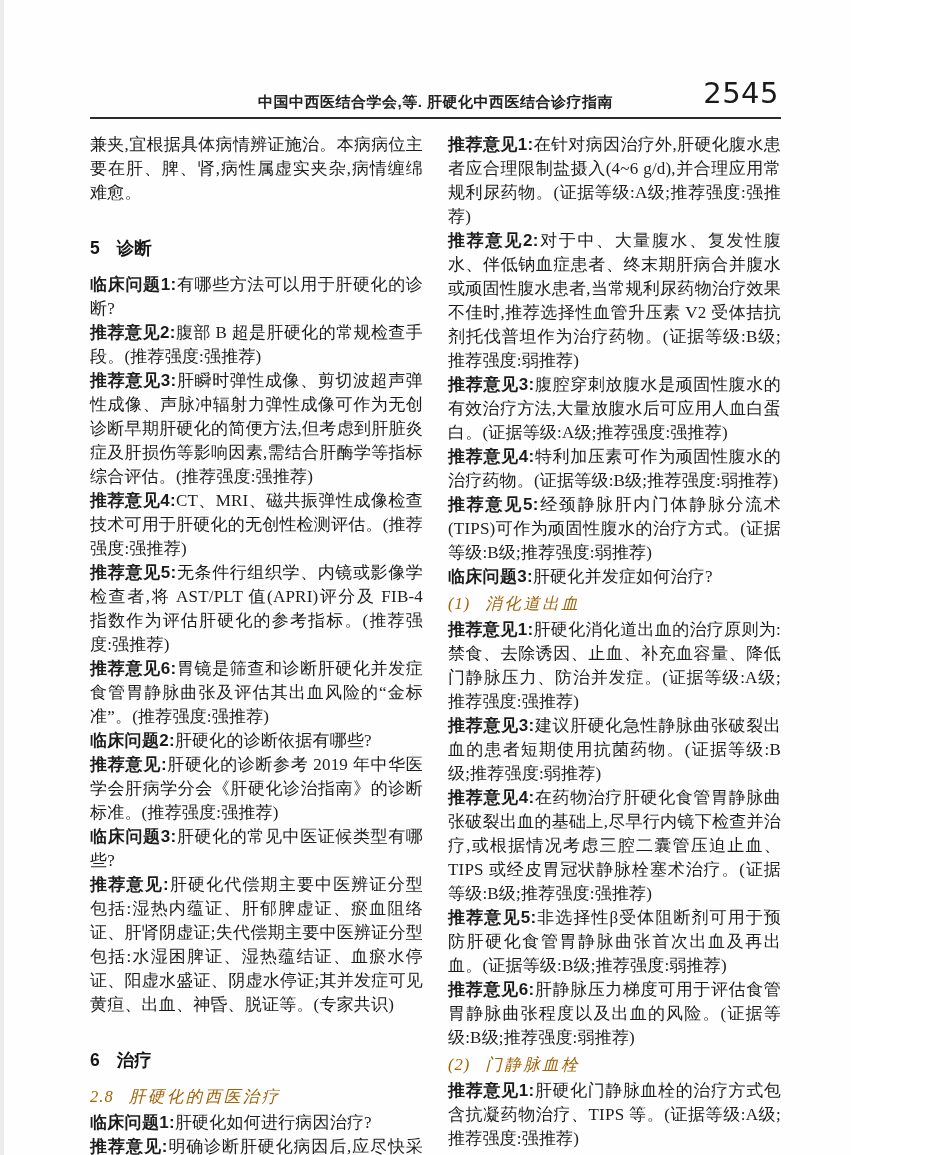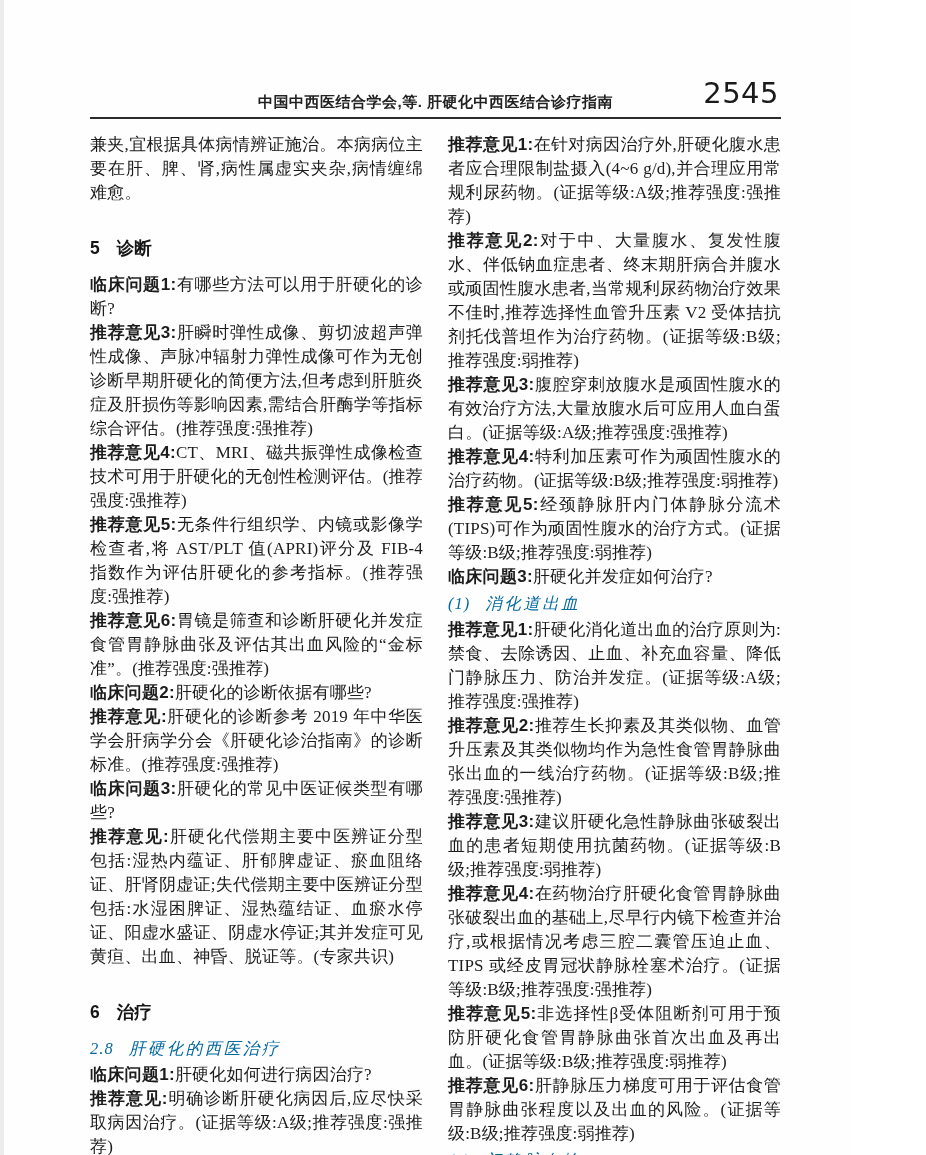--- a/index.html
+++ b/index.html
@@ -94,21 +94,21 @@
     line-height: 24px;
     color: #161616;
   }
   .section .section-number { margin-right: 17px; }
   .kai {
     margin: 3px 0 2px 0;
     font-size: 16.5px;
     line-height: 24px;
     font-style: italic;
     letter-spacing: 2.5px;
-    color: #0369a1;
+    color: #a16207;
   }
   .kai .subsection-number {
     font-style: italic;
     letter-spacing: 1px;
     margin-right: 15px;
   }
 </style>
 </head>
 <body>
 
@@ -120,20 +120,21 @@
     <div class="page-number">2545</div>
   </div>
 
   <div class="header-rule"></div>
 
   <div class="columns">
     <div class="column" id="col-left">
         <div class="para"><span class="paragraph-text">兼夹,宜根据具体病情辨证施治。本病病位主要在肝、脾、肾,病性属虚实夹杂,病情缠绵难愈。</span></div>
         <div class="section"><span class="section-number">5</span><span class="section-title">诊断</span></div>
         <div class="para"><span class="paragraph-lead">临床问题1:</span><span class="paragraph-text">有哪些方法可以用于肝硬化的诊断?</span></div>
+        <div class="para"><span class="paragraph-lead">推荐意见2:</span><span class="paragraph-text">腹部 B 超是肝硬化的常规检查手段。(推荐强度:强推荐)</span></div>
         <div class="para"><span class="paragraph-lead">推荐意见3:</span><span class="paragraph-text">肝瞬时弹性成像、剪切波超声弹性成像、声脉冲辐射力弹性成像可作为无创诊断早期肝硬化的简便方法,但考虑到肝脏炎症及肝损伤等影响因素,需结合肝酶学等指标综合评估。(推荐强度:强推荐)</span></div>
         <div class="para"><span class="paragraph-lead">推荐意见4:</span><span class="paragraph-text">CT、MRI、磁共振弹性成像检查技术可用于肝硬化的无创性检测评估。(推荐强度:强推荐)</span></div>
         <div class="para"><span class="paragraph-lead">推荐意见5:</span><span class="paragraph-text">无条件行组织学、内镜或影像学检查者,将 AST/PLT 值(APRI)评分及 FIB-4 指数作为评估肝硬化的参考指标。(推荐强度:强推荐)</span></div>
         <div class="para"><span class="paragraph-lead">推荐意见6:</span><span class="paragraph-text">胃镜是筛查和诊断肝硬化并发症食管胃静脉曲张及评估其出血风险的“金标准”。(推荐强度:强推荐)</span></div>
         <div class="para"><span class="paragraph-lead">临床问题2:</span><span class="paragraph-text">肝硬化的诊断依据有哪些?</span></div>
         <div class="para"><span class="paragraph-lead">推荐意见:</span><span class="paragraph-text">肝硬化的诊断参考 2019 年中华医学会肝病学分会《肝硬化诊治指南》的诊断标准。(推荐强度:强推荐)</span></div>
         <div class="para"><span class="paragraph-lead">临床问题3:</span><span class="paragraph-text">肝硬化的常见中医证候类型有哪些?</span></div>
         <div class="para"><span class="paragraph-lead">推荐意见:</span><span class="paragraph-text">肝硬化代偿期主要中医辨证分型包括:湿热内蕴证、肝郁脾虚证、瘀血阻络证、肝肾阴虚证;失代偿期主要中医辨证分型包括:水湿困脾证、湿热蕴结证、血瘀水停证、阳虚水盛证、阴虚水停证;其并发症可见黄疸、出血、神昏、脱证等。(专家共识)</span></div>
         <div class="section"><span class="section-number">6</span><span class="section-title">治疗</span></div>
         <div class="kai"><span class="subsection-number">2.8</span><span class="subsection-title">肝硬化的西医治疗</span></div>
@@ -143,21 +144,20 @@
       </div>
     <div class="column" id="col-right">
         <div class="para"><span class="paragraph-lead">推荐意见1:</span><span class="paragraph-text">在针对病因治疗外,肝硬化腹水患者应合理限制盐摄入(4~6 g/d),并合理应用常规利尿药物。(证据等级:A级;推荐强度:强推荐)</span></div>
         <div class="para"><span class="paragraph-lead">推荐意见2:</span><span class="paragraph-text">对于中、大量腹水、复发性腹水、伴低钠血症患者、终末期肝病合并腹水或顽固性腹水患者,当常规利尿药物治疗效果不佳时,推荐选择性血管升压素 V2 受体拮抗剂托伐普坦作为治疗药物。(证据等级:B级;推荐强度:弱推荐)</span></div>
         <div class="para"><span class="paragraph-lead">推荐意见3:</span><span class="paragraph-text">腹腔穿刺放腹水是顽固性腹水的有效治疗方法,大量放腹水后可应用人血白蛋白。(证据等级:A级;推荐强度:强推荐)</span></div>
         <div class="para"><span class="paragraph-lead">推荐意见4:</span><span class="paragraph-text">特利加压素可作为顽固性腹水的治疗药物。(证据等级:B级;推荐强度:弱推荐)</span></div>
         <div class="para"><span class="paragraph-lead">推荐意见5:</span><span class="paragraph-text">经颈静脉肝内门体静脉分流术(TIPS)可作为顽固性腹水的治疗方式。(证据等级:B级;推荐强度:弱推荐)</span></div>
         <div class="para"><span class="paragraph-lead">临床问题3:</span><span class="paragraph-text">肝硬化并发症如何治疗?</span></div>
         <div class="kai"><span class="subsection-number">(1)</span><span class="subsection-title">消化道出血</span></div>
         <div class="para"><span class="paragraph-lead">推荐意见1:</span><span class="paragraph-text">肝硬化消化道出血的治疗原则为:禁食、去除诱因、止血、补充血容量、降低门静脉压力、防治并发症。(证据等级:A级;推荐强度:强推荐)</span></div>
-        <div class="para"><span class="paragraph-lead">推荐意见2:</span><span class="paragraph-text">推荐生长抑素及其类似物、血管升压素及其类似物均作为急性食管胃静脉曲张出血的一线治疗药物。(证据等级:B级;推荐强度:强推荐)</span></div>
         <div class="para"><span class="paragraph-lead">推荐意见3:</span><span class="paragraph-text">建议肝硬化急性静脉曲张破裂出血的患者短期使用抗菌药物。(证据等级:B级;推荐强度:弱推荐)</span></div>
         <div class="para"><span class="paragraph-lead">推荐意见4:</span><span class="paragraph-text">在药物治疗肝硬化食管胃静脉曲张破裂出血的基础上,尽早行内镜下检查并治疗,或根据情况考虑三腔二囊管压迫止血、TIPS 或经皮胃冠状静脉栓塞术治疗。(证据等级:B级;推荐强度:强推荐)</span></div>
         <div class="para"><span class="paragraph-lead">推荐意见5:</span><span class="paragraph-text">非选择性β受体阻断剂可用于预防肝硬化食管胃静脉曲张首次出血及再出血。(证据等级:B级;推荐强度:弱推荐)</span></div>
         <div class="para"><span class="paragraph-lead">推荐意见6:</span><span class="paragraph-text">肝静脉压力梯度可用于评估食管胃静脉曲张程度以及出血的风险。(证据等级:B级;推荐强度:弱推荐)</span></div>
         <div class="kai"><span class="subsection-number">(2)</span><span class="subsection-title">门静脉血栓</span></div>
         <div class="para"><span class="paragraph-lead">推荐意见1:</span><span class="paragraph-text">肝硬化门静脉血栓的治疗方式包含抗凝药物治疗、TIPS 等。(证据等级:A级;推荐强度:强推荐)</span></div>
       </div>
   </div>
 </div>
 

